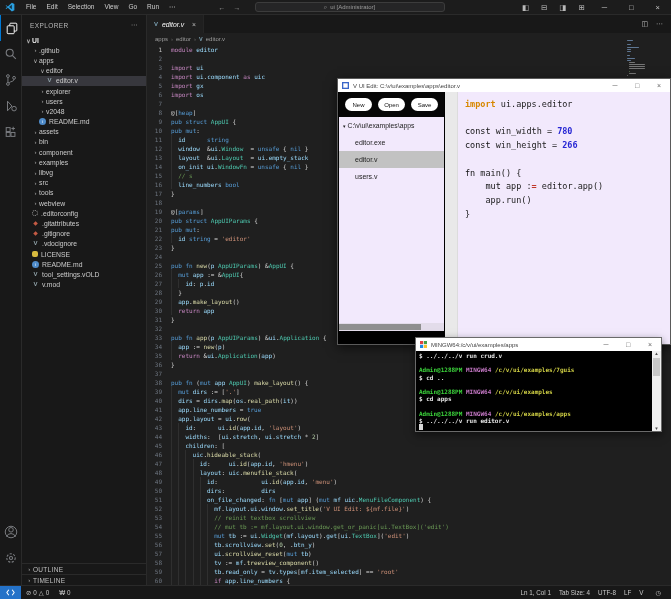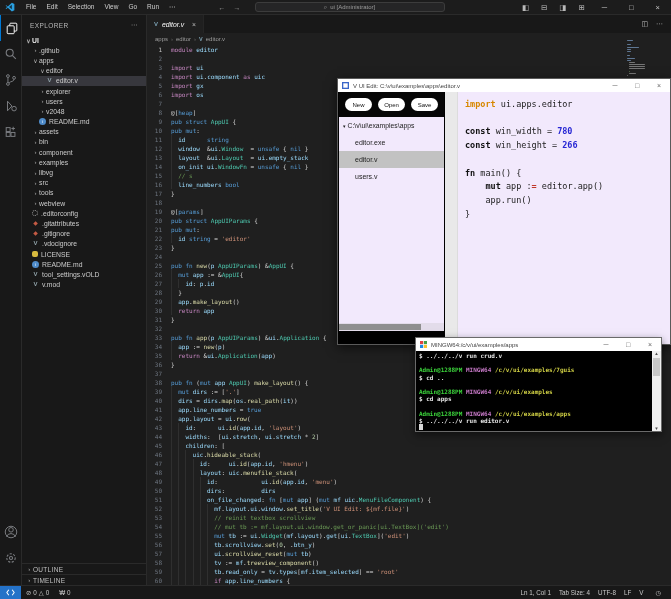--- a/index.html
+++ b/index.html
@@ -95,21 +95,21 @@
   .vui-file-row.rootline .tri { font-size:5px; margin-right:2px; }
   .vui-file-row.sel { background:#c2c2c2; }
   #vui-hscroll { height:8px; background:#e3dcea; position:relative;}
   #vui-hscroll .thumb { position:absolute; left:0; top:1px; height:6px; width:78%; background:#8f8f8f;}
   #vui-right { position:absolute; left:107px; top:0; right:0; height:252px; background:#f2e9fc; }
   #vui-vscroll { position:absolute; left:0; top:0; width:13px; height:252px; background:#e9e9e9; border-right:1px solid #dcdcdc;}
   #vui-code { position:absolute; left:20px; top:6px; right:0; bottom:0;
     font-family:"DejaVu Sans Mono", monospace; font-size:8.5px; line-height:13.7px;
     white-space:pre; tab-size:4; color:#1b1b1b; }
   .vk-imp { color:#d78700; font-weight:bold; }
-  .vk-kw { color:#111; font-weight:bold; }
+  .vk-kw { color:#111; font-weight:normal; }
   .vk-num { color:#2727d4; font-weight:bold; }
   .vk-eq { color:#c0392b; font-weight:bold; }
 
   
   #term-window { position:absolute; left:415px; top:337px; width:247px; height:95px;
     background:#000; z-index:6; border:1px solid #6a6a6a; box-shadow:0 3px 8px rgba(0,0,0,.5);}
   #term-body { position:relative; height:80px; background:#000; overflow:hidden;}
   #term-lines { position:absolute; left:3px; top:1px; right:10px;
     font-family:"DejaVu Sans Mono", monospace; font-size:6px; line-height:7.2px;
     font-weight:bold; white-space:pre; color:#e6e6e6;}

